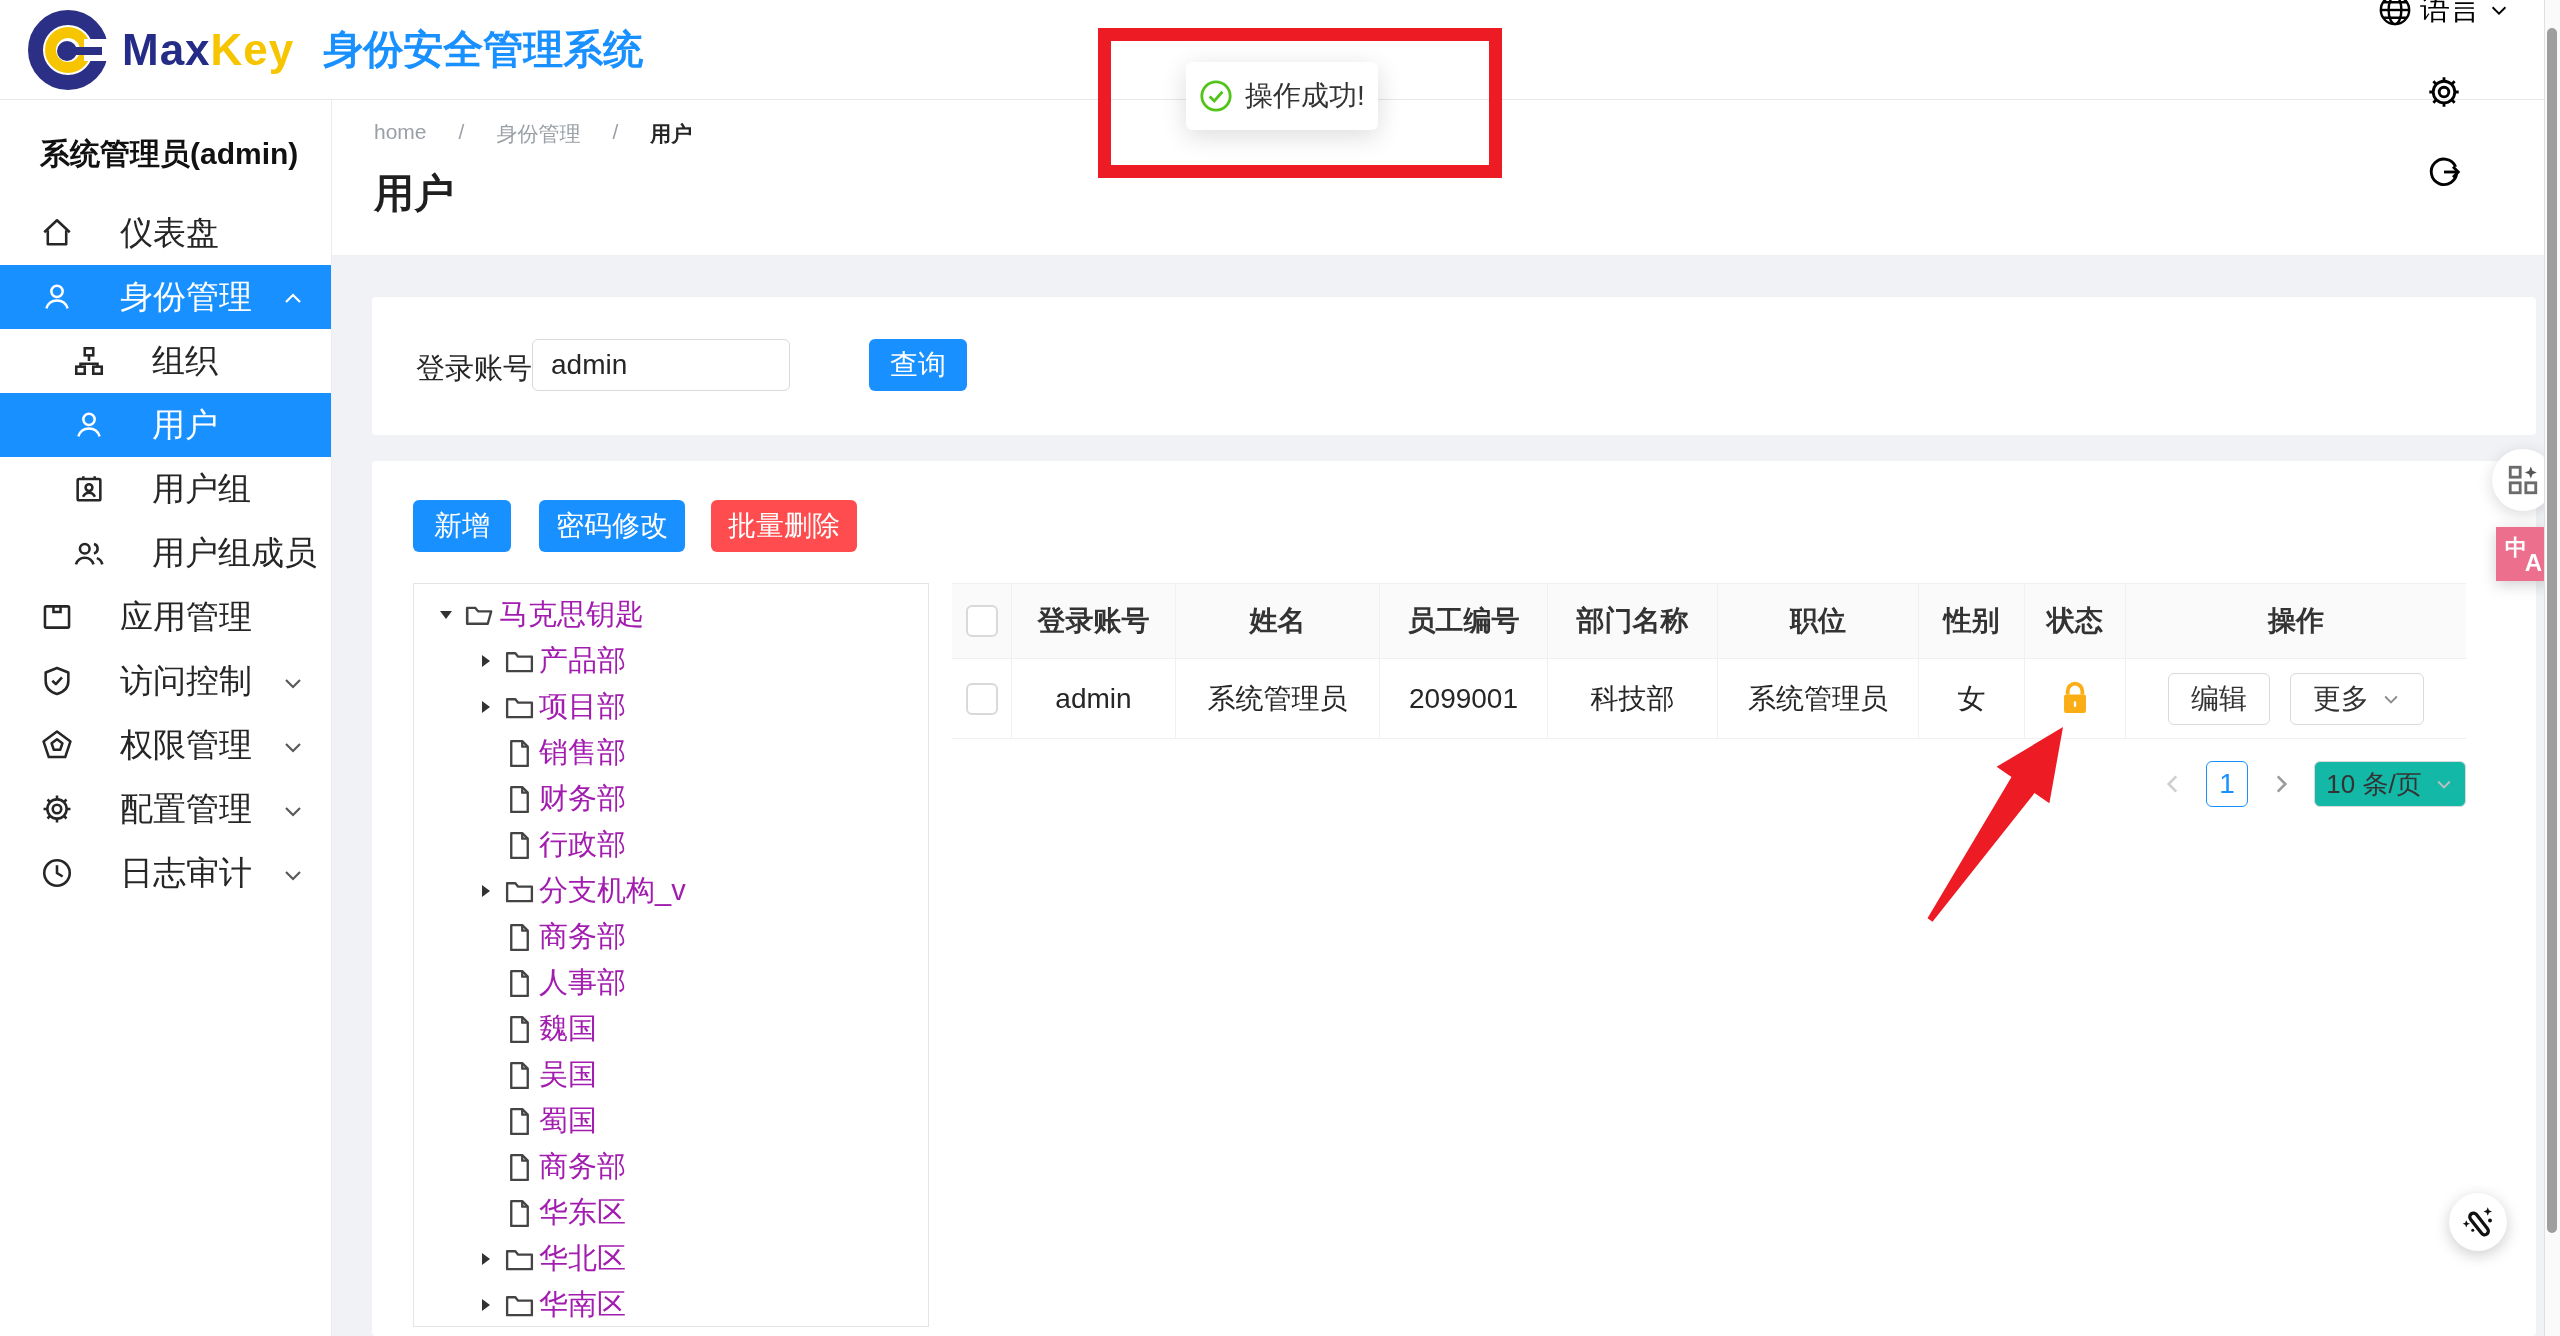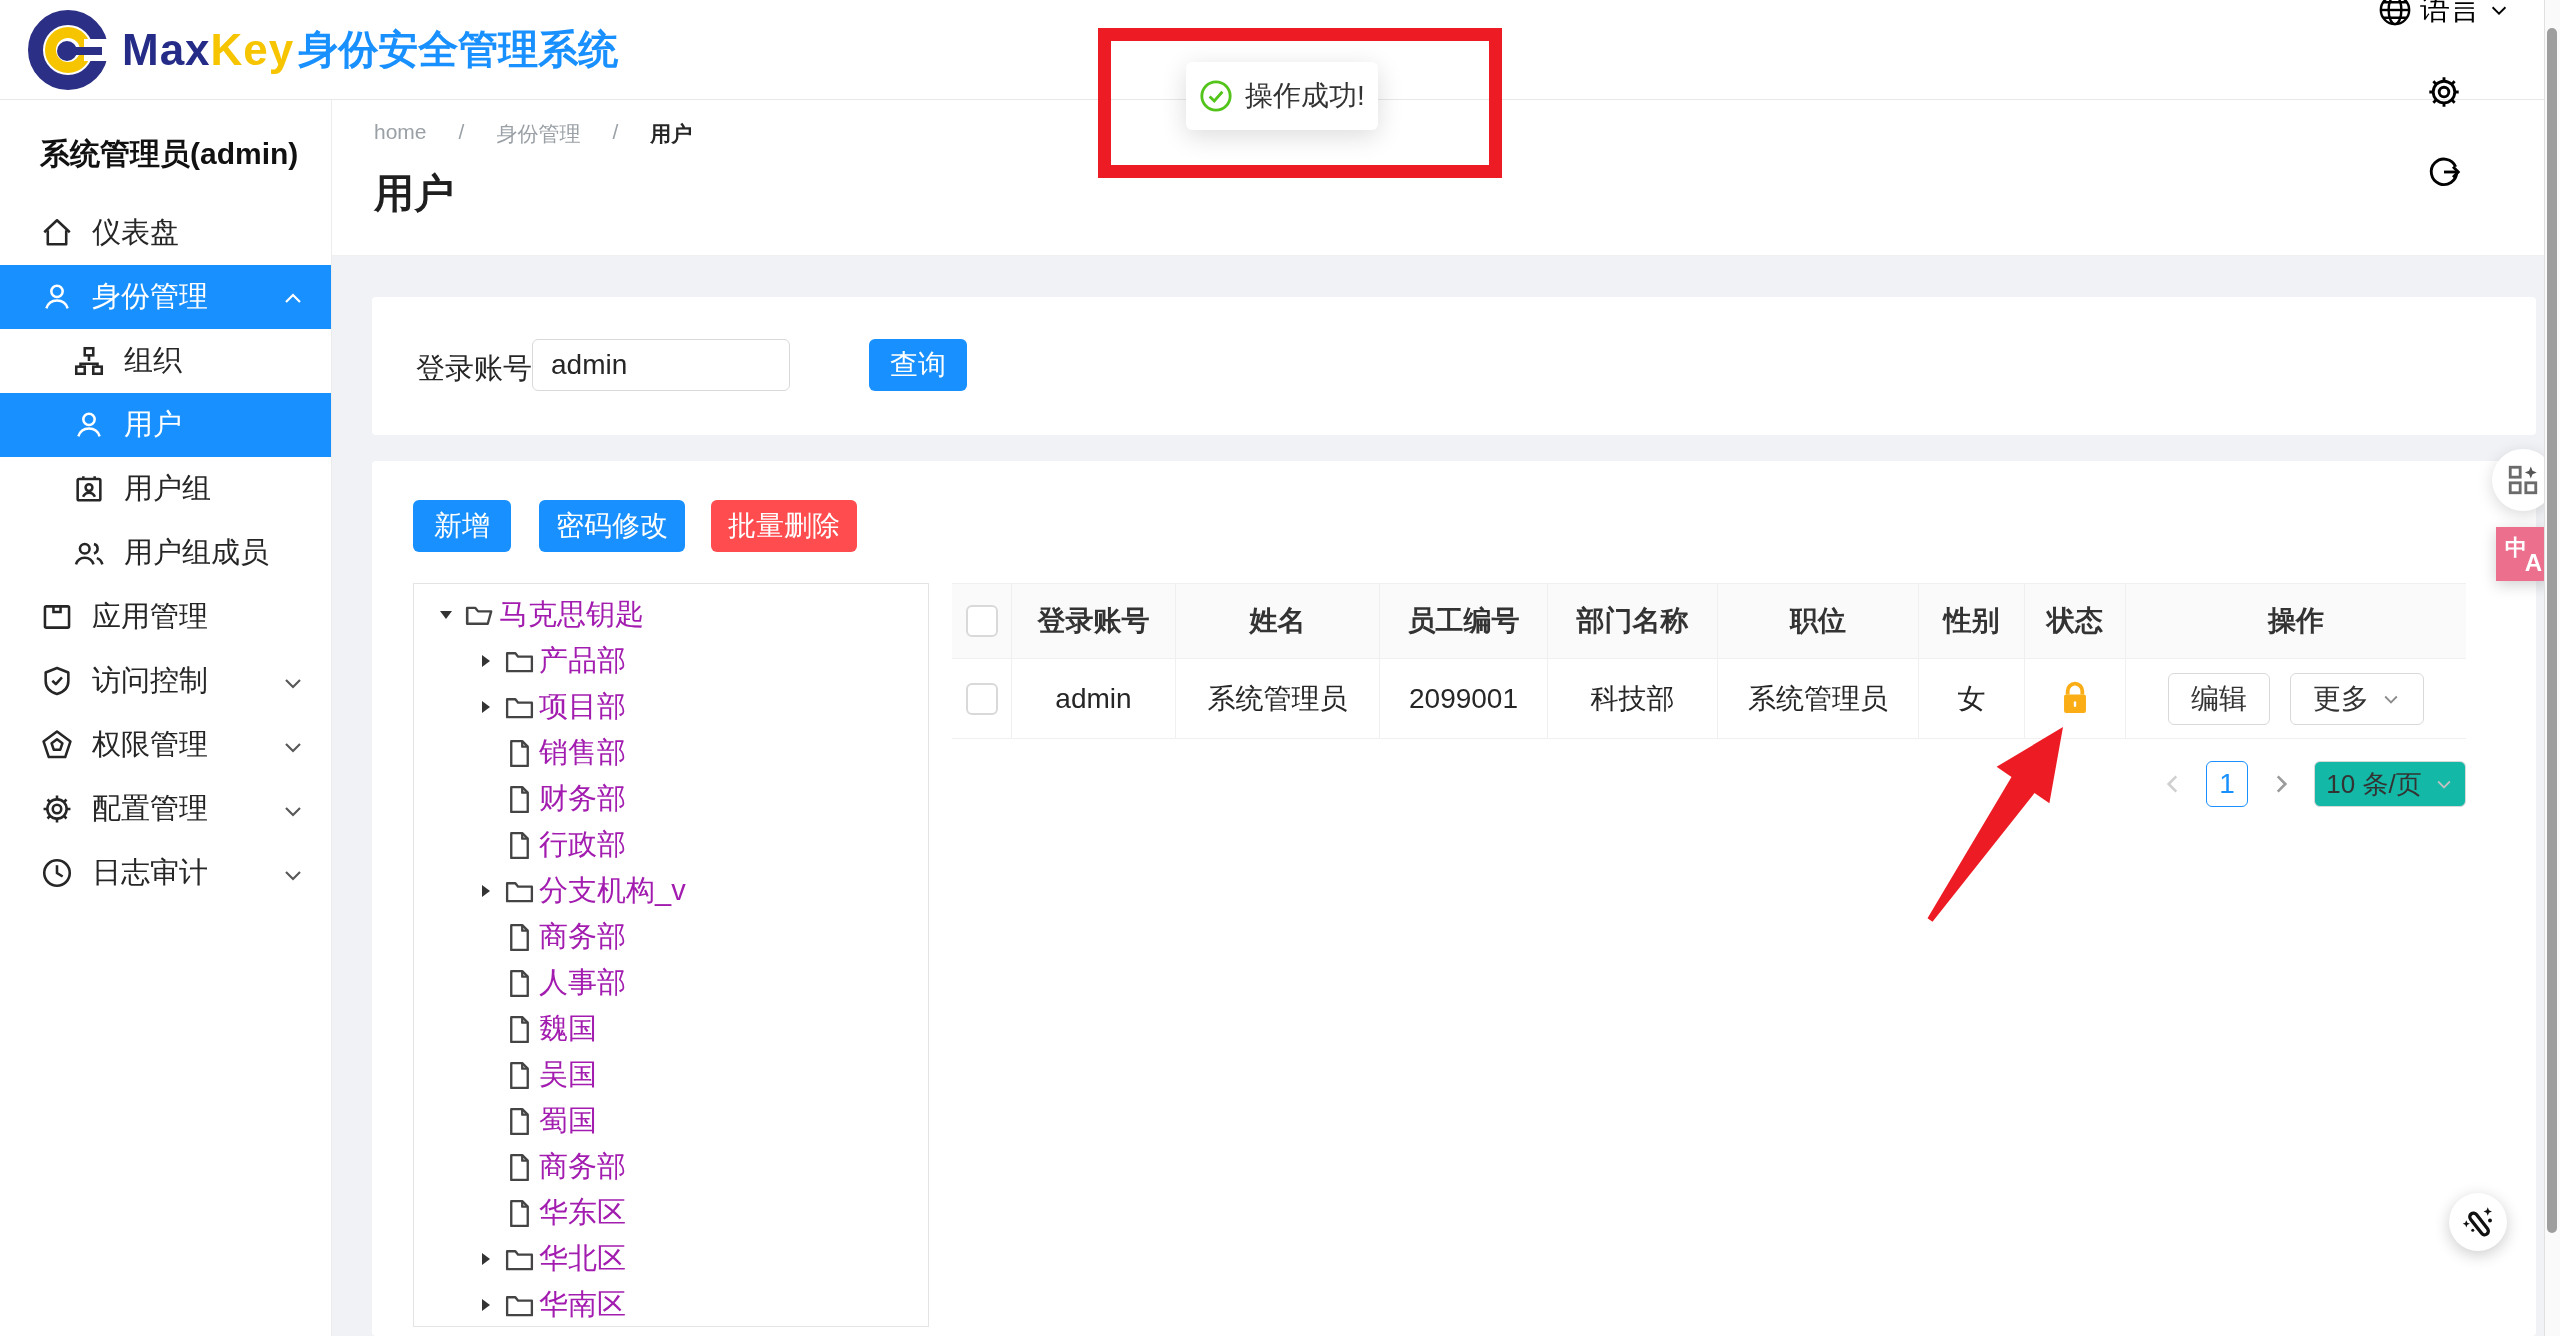--- a/index.html
+++ b/index.html
@@ -20,34 +20,34 @@
   }
   .logo { position:relative; width:80px; height:80px; margin-left:28px; flex:none; }
   .logo .ring-outer { position:absolute; inset:0; border:15px solid #2b2f85; border-radius:50%; }
   .logo .ring-inner { position:absolute; inset:17px; border:11px solid #f6c500; border-radius:50%; }
   .logo .notch { position:absolute; right:-2px; top:29px; width:26px; height:22px; background:#fff; }
   .logo .key-dot { position:absolute; left:29px; top:31px; width:20px; height:20px; background:#2b2f85; border-radius:50%; }
   .logo .key-bar { position:absolute; left:44px; top:37px; width:30px; height:8px; background:#2b2f85; }
   .brand { display:flex; align-items:center; margin-left:14px; }
   .brand-max { font-size:44px; font-weight:bold; color:#252c87; letter-spacing:1px; }
   .brand-key { font-size:44px; font-weight:bold; color:#f6c500; letter-spacing:1px; }
-  .brand-sub { font-size:40px; font-weight:bold; color:#1890ff; margin-left:4px; }
+  .brand-sub { font-size:40px; font-weight:bold; color:#1890ff; margin-left:29px; }
   .header-right { margin-left:auto; margin-right:50px; display:flex; align-items:center; gap:44px;flex-direction:column; }
   .hicon { display:flex; align-items:center; cursor:pointer; color:#000; }
   .lang { display:flex; align-items:center; gap:8px; font-size:30px; color:#000; cursor:pointer; }
 
   
   .sidebar {
     position:absolute; top:100px; left:0; width:332px; bottom:0;
     background:#fff; border-right:1px solid #ececec; z-index:5;
   }
   .sidebar-user { padding:34px 0 26px 40px; font-weight:bold; font-size:30px; color:#111; }
   .menu-item {
     height:64px; display:flex; align-items:center; padding-left:40px;
-    font-size:29px; color:#262626; position:relative; cursor:pointer;
+    font-size:33px; color:#262626; position:relative; cursor:pointer;gap:28px;
   }
   .menu-item .mi { width:34px; height:34px; margin-right:18px; flex:none; color:inherit; }
   .menu-item.sub { padding-left:72px; }
   .menu-item.active { background:#1890ff; color:#fff; }
   .menu-item .chev { position:absolute; right:26px; top:22px; }
 
   
   .main { position:absolute; left:332px; top:100px; right:0; bottom:0; background:#f0f2f5; }
   .titleband { height:156px; background:#fff; border-bottom:1px solid #f0f0f0; padding:20px 0 0 42px; }
   .breadcrumb { font-size:21px; color:#9aa0a6; display:flex; gap:32px; }

